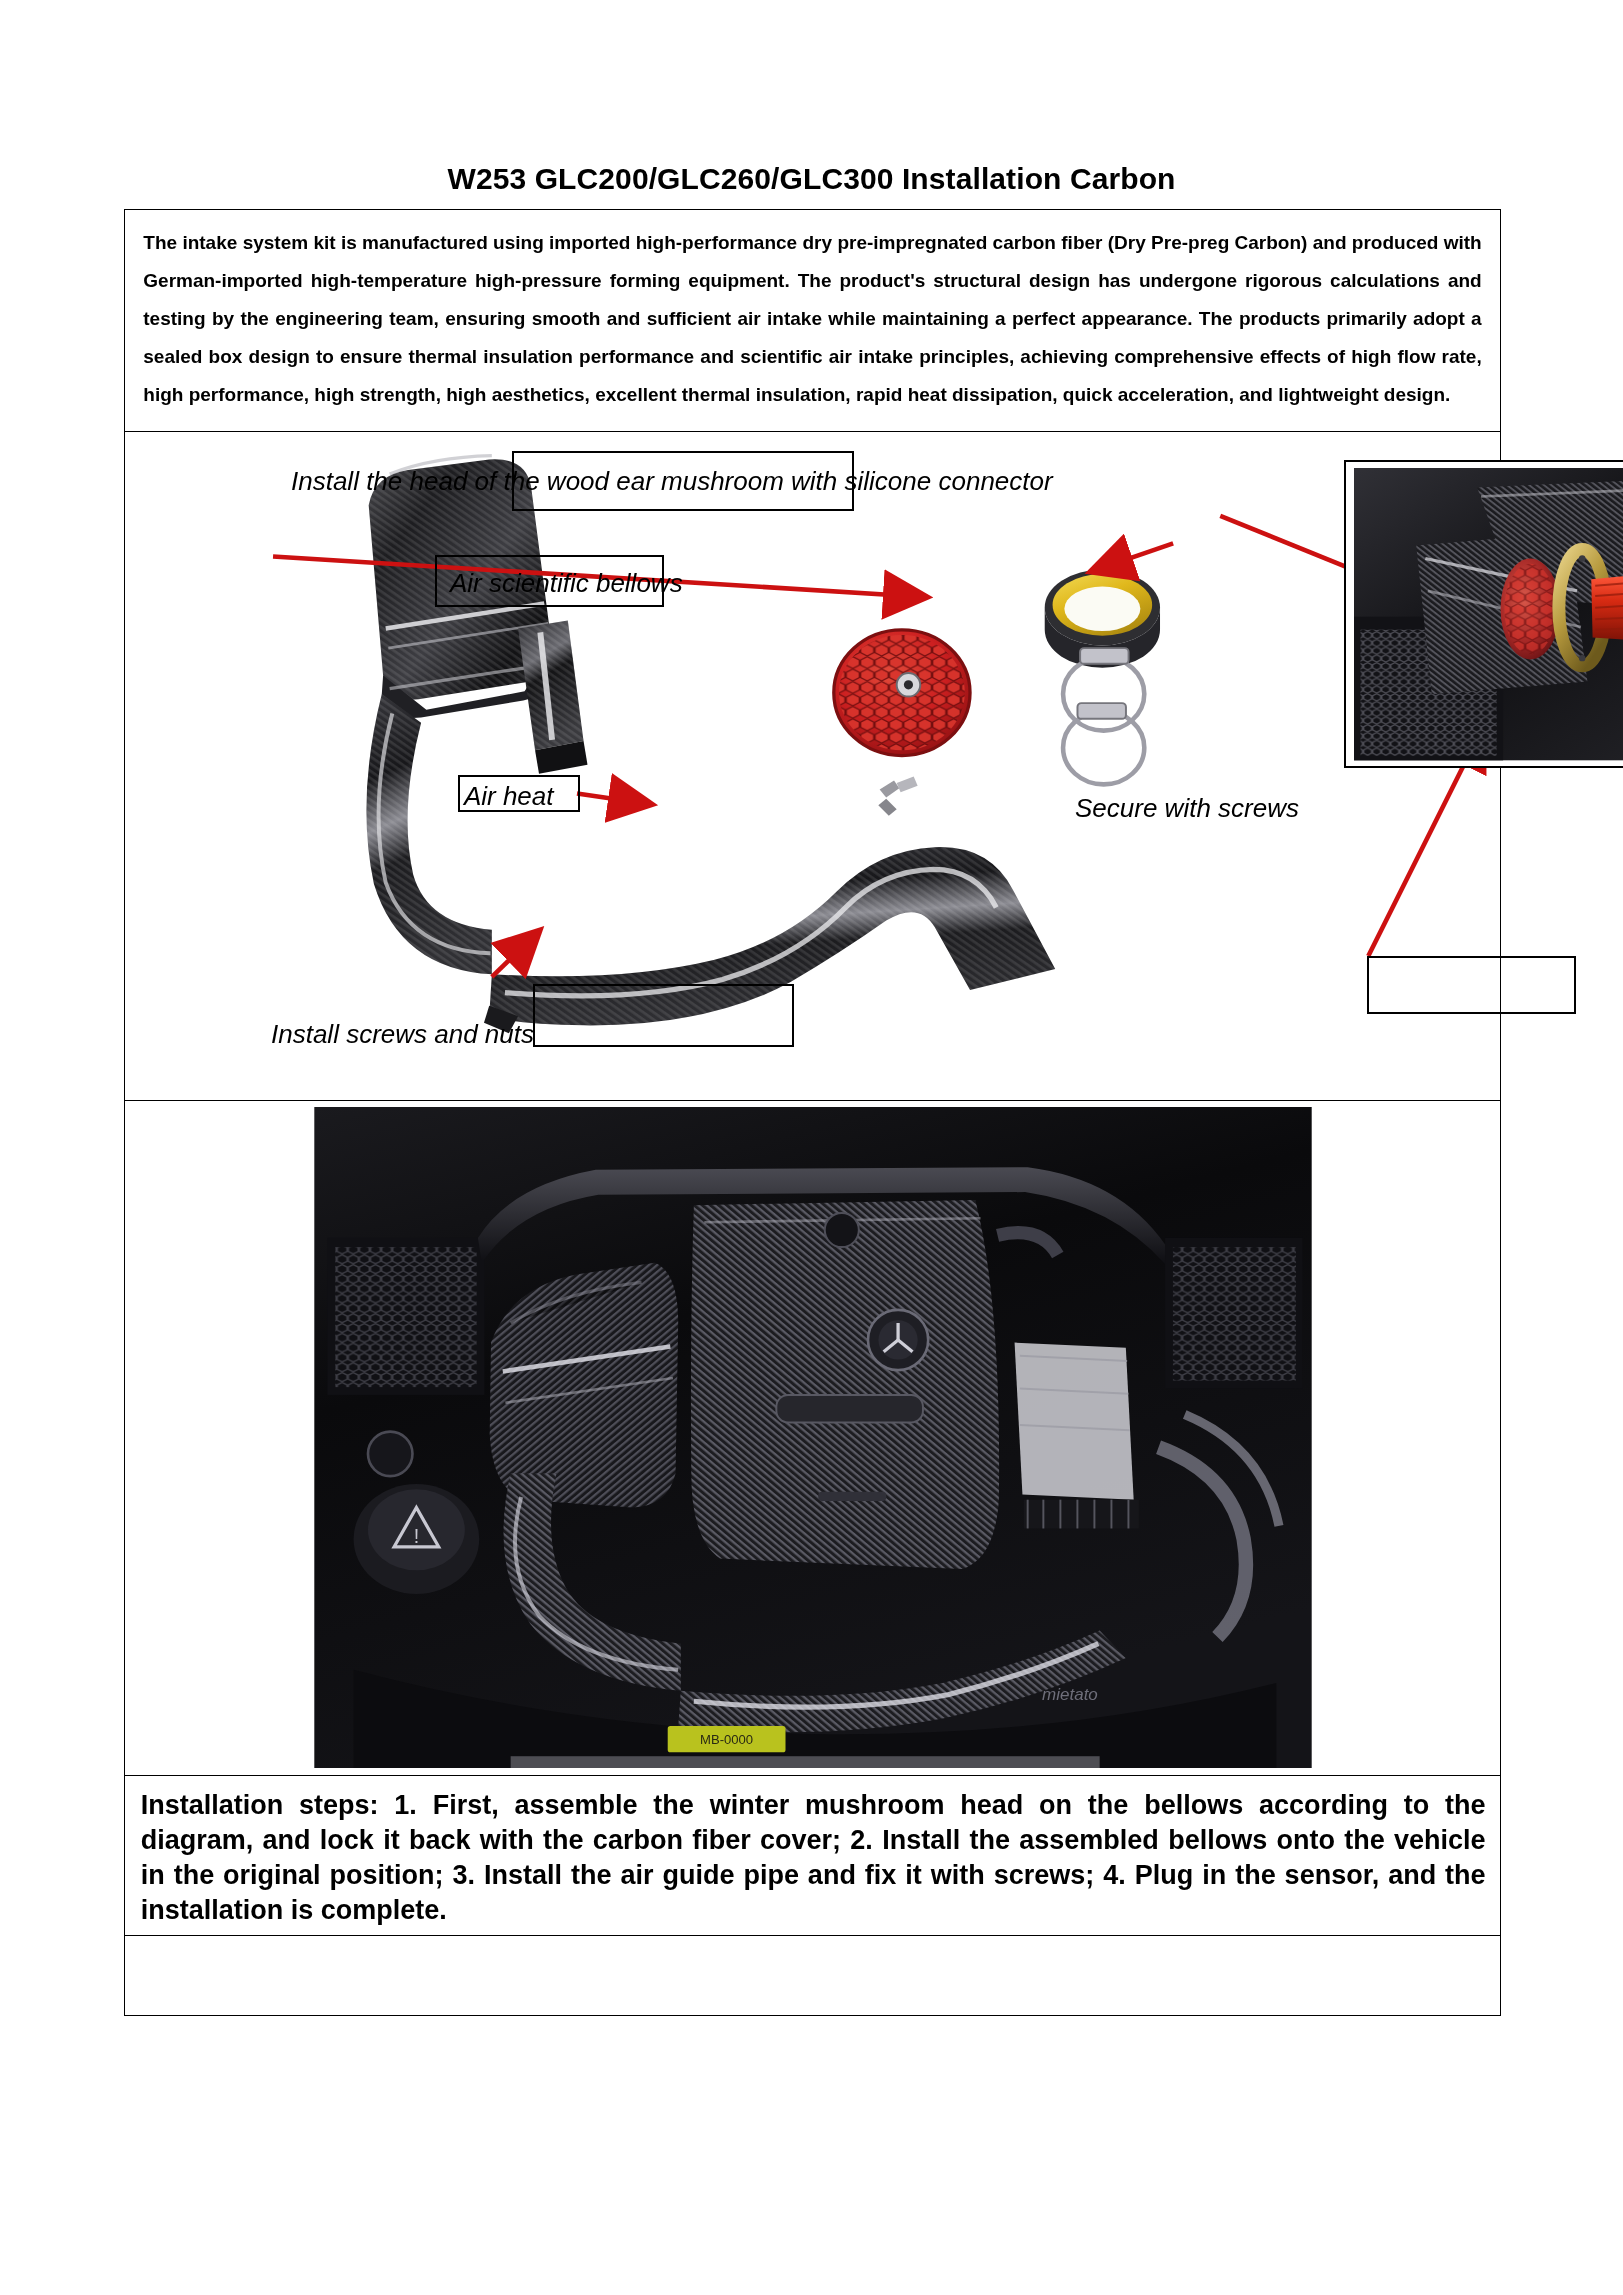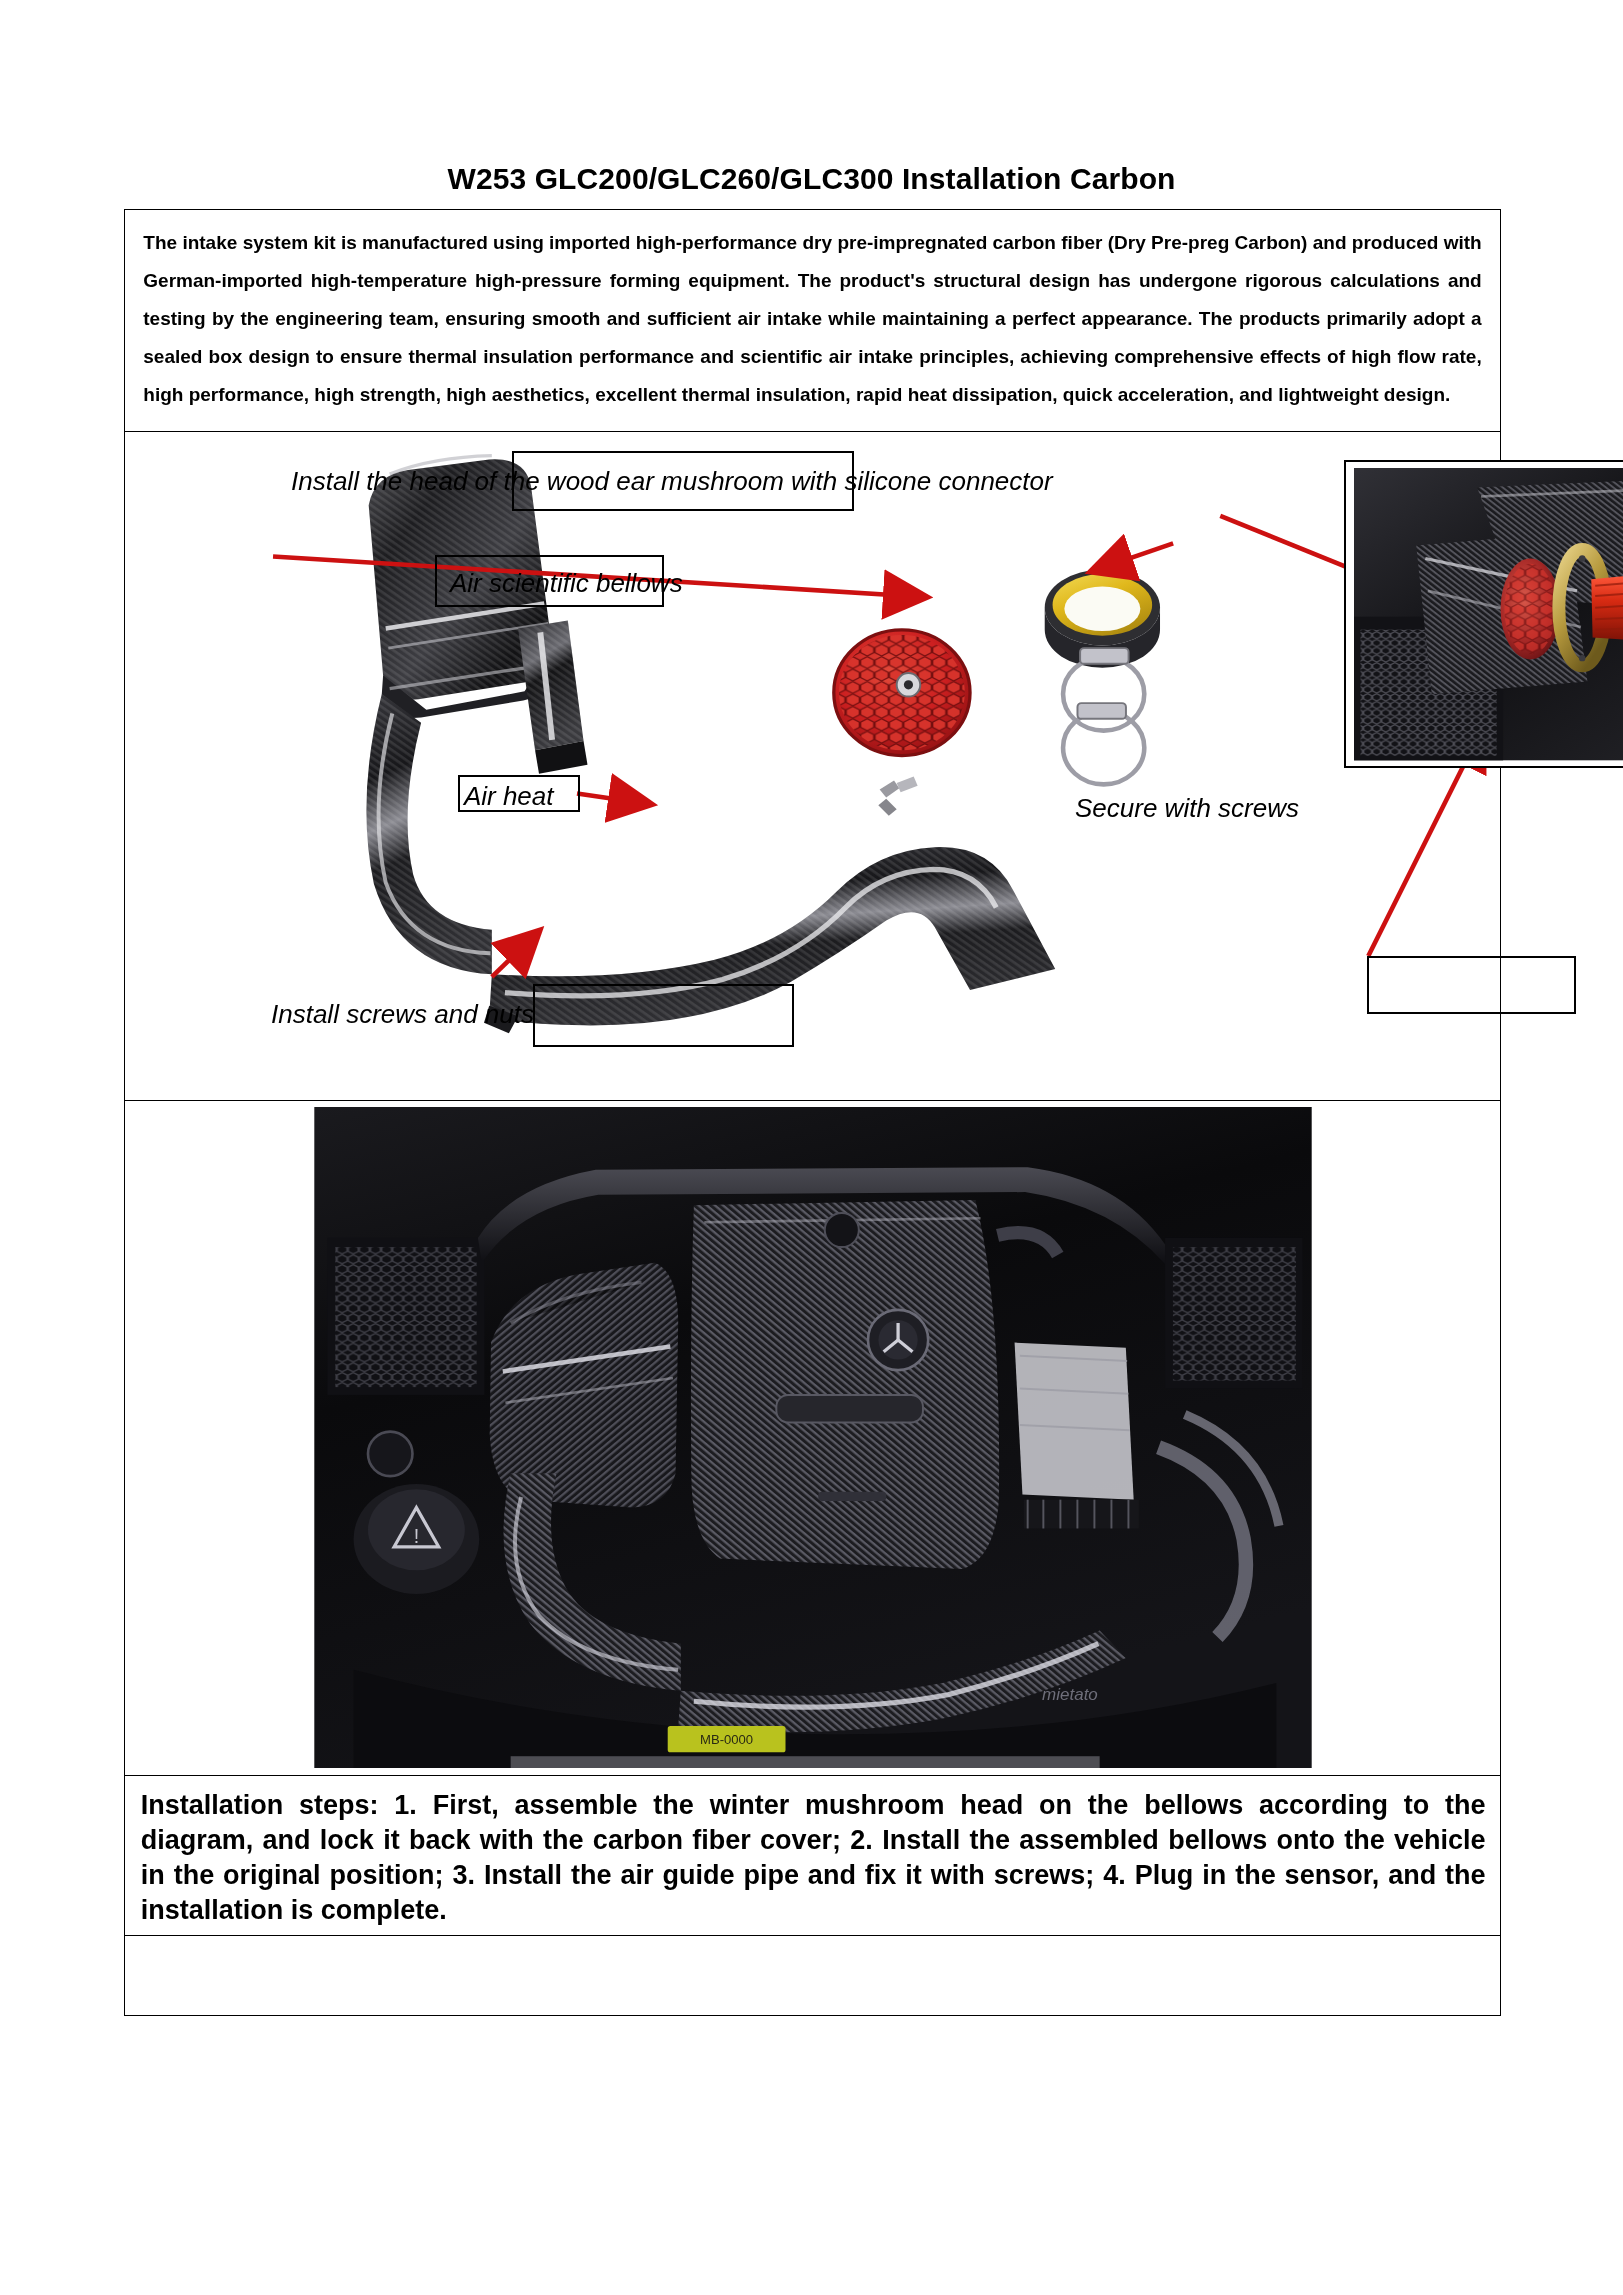--- a/index.html
+++ b/index.html
@@ -378,21 +378,21 @@
 
         <div class="callout boxed" style="left:333px; top:343px; width:122px; height:37px;">
           <span class="ctext" style="left:3.9px; top:5.2px;">Air heat</span>
         </div>
 
         <div class="callout" style="left:950px; top:347px;">
           <span class="ctext" style="left:0; top:16px;">Secure with screws</span>
         </div>
 
         <div class="callout boxed" style="left:408px; top:552px; width:261px; height:63px;">
-          <span class="ctext" style="left:-264px; top:15px;">Install screws and nuts</span>
+          <span class="ctext" style="left:-264px; top:35px;">Install screws and nuts</span>
         </div>
 
         <div class="callout boxed" style="left:1242px; top:524px; width:209px; height:58px;">
           <span class="ctext" style="left:7.9px; top:14.4px;"></span>
         </div>
 
       </div>
     </td>
   </tr>
 

